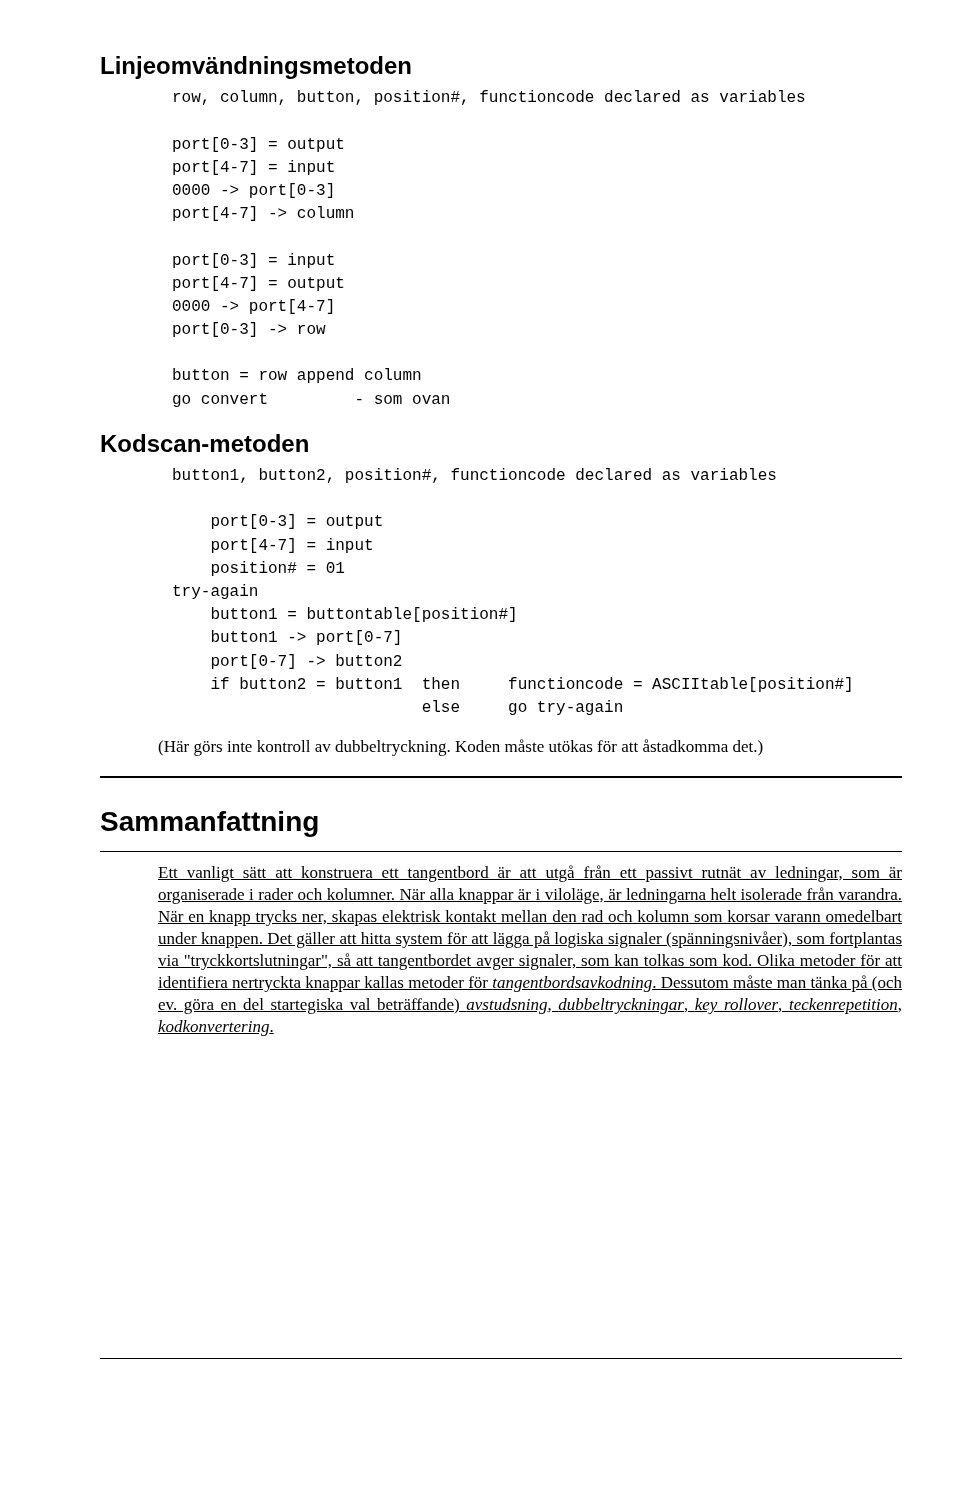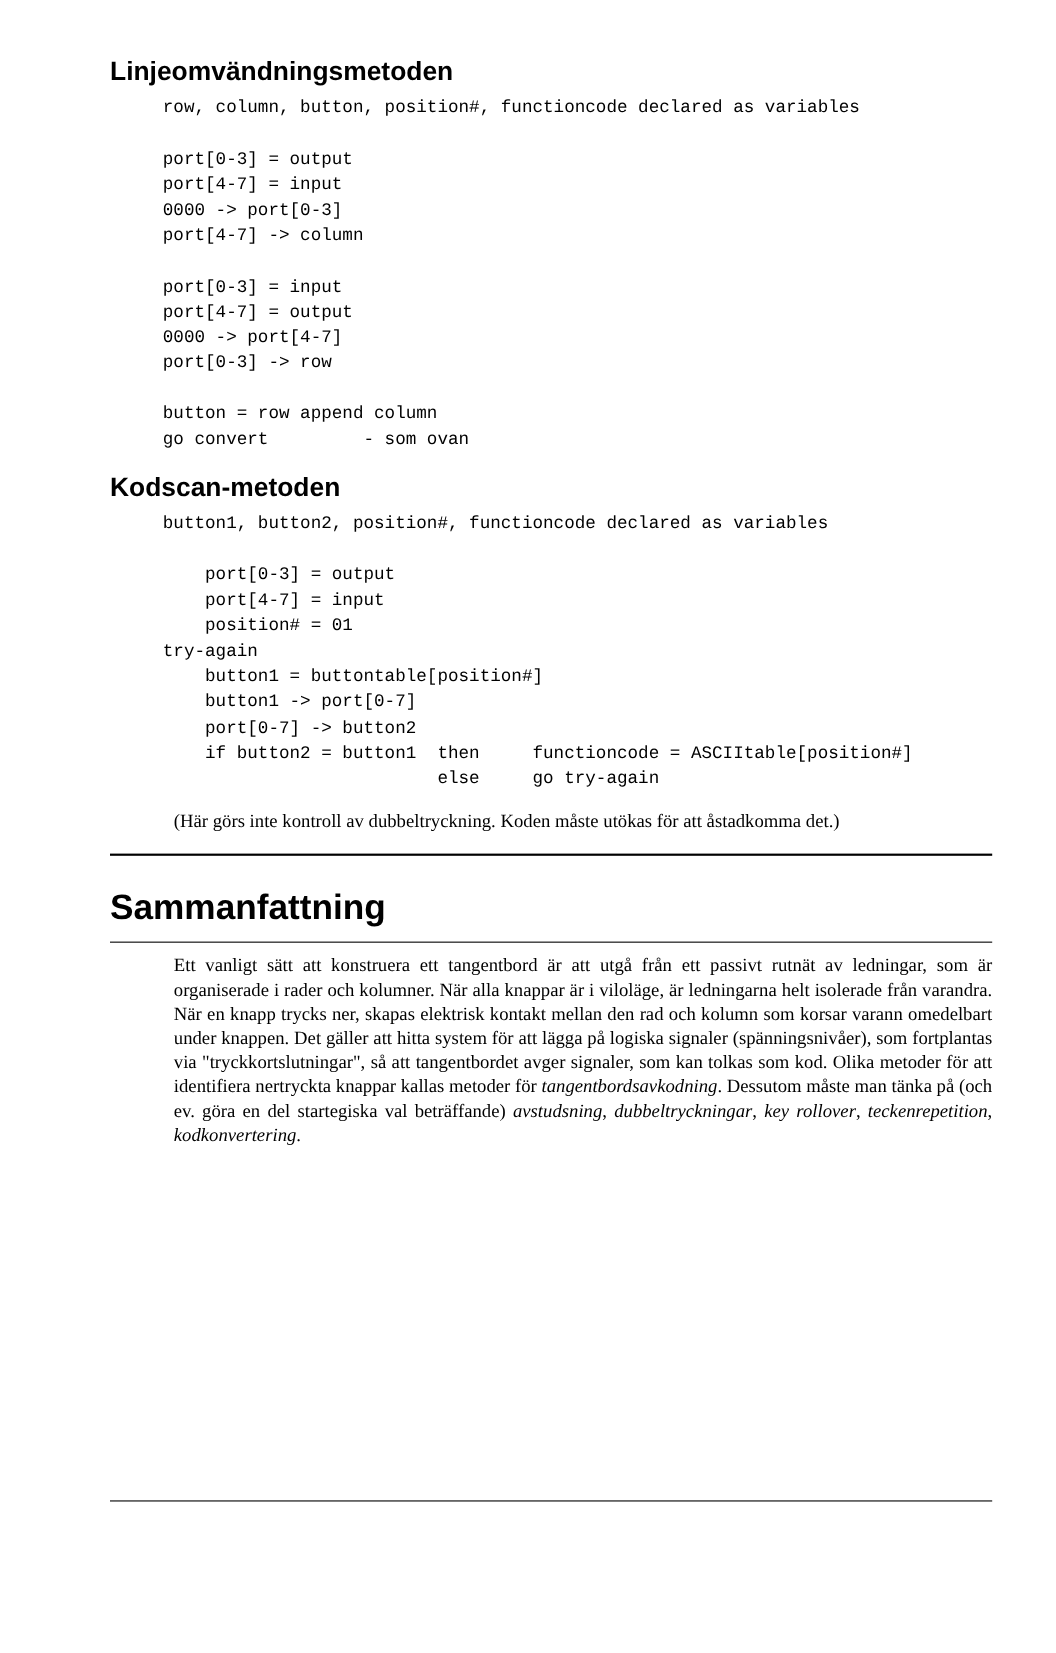--- a/index.html
+++ b/index.html
@@ -15,33 +15,34 @@
   }
   h2.section {
     font-family: Arial, Helvetica, sans-serif;
     font-weight: bold;
     font-size: 24px;
     margin: 0 0 4px 0;
   }
   h1.big {
     font-family: Arial, Helvetica, sans-serif;
     font-weight: bold;
-    font-size: 32px;
+    font-size: 28px;
     margin: 26px 0 10px 0;
   }
   pre.code {
     font-family: "Courier New", Courier, monospace;
     font-size: 16px;
     line-height: 1.45;
     white-space: pre;
-    margin: 6px 0 16px 48px;
+    margin: 6px 0 16px 72px;
   }
   p.bodytext {
     margin: 8px 0 6px 58px;
     text-align: justify;
+    text-decoration: underline;
   }
   p.note {
     margin: 4px 0 18px 58px;
   }
   .italic { font-style: italic; }
   .hr-thick {
     border: 0;
     border-top: 2px solid #000;
     margin: 10px 0 2px 0;
   }

